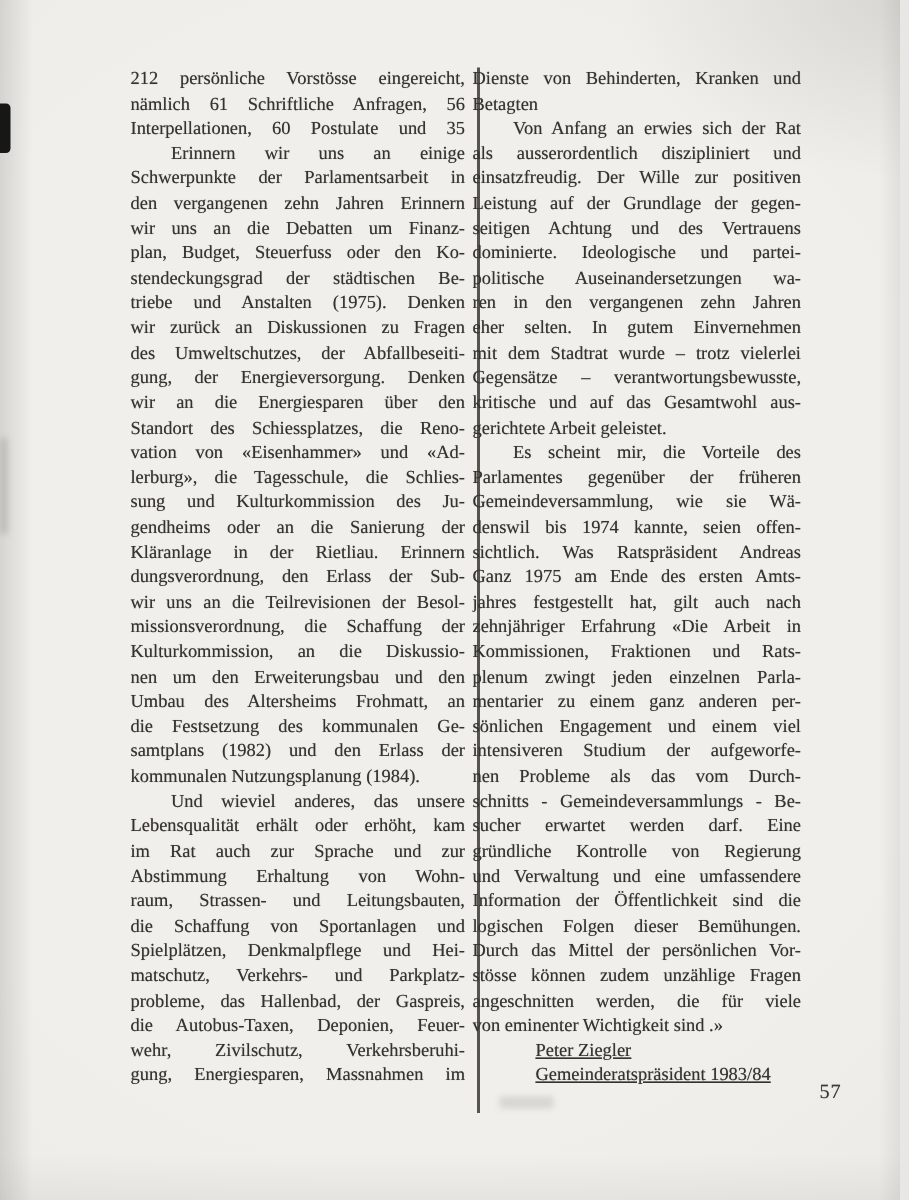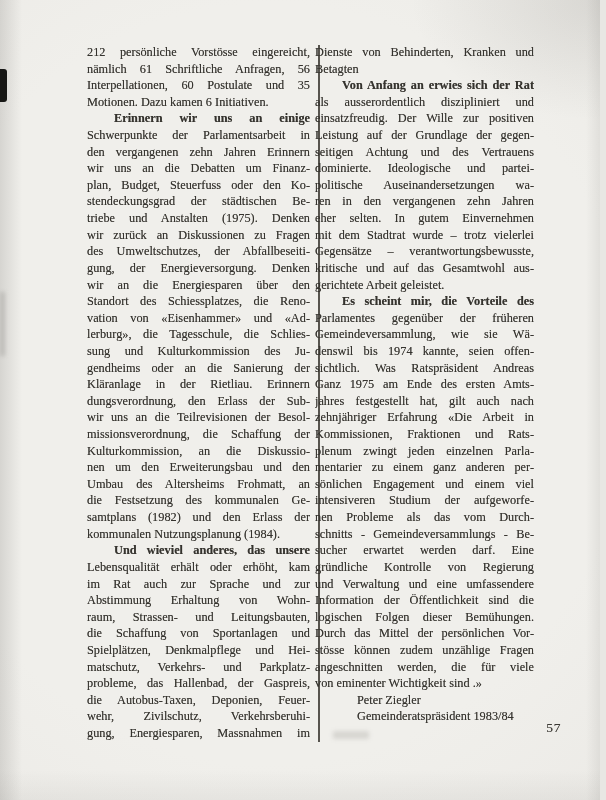--- a/index.html
+++ b/index.html
@@ -32,22 +32,22 @@
   }
   .col-left  { left: 87px;  width: 223px; }
   .col-right { left: 315px; width: 219px; }
   .line {
     text-align: justify;
     text-align-last: justify;
     max-height: 16.62px;
     overflow: hidden;
   }
   .line.nj   { text-align-last: left; }
-  .line.ind1 { padding-left: 27px; font-weight: bold; }
-  .line.ind2 { padding-left: 42px; }
+  .line.ind1 { padding-left: 27px; }
+  .line.ind2 { padding-left: 42px; text-decoration: underline; }
   .rule {
     position: absolute;
     left: 318px;
     top: 45px;
     width: 1.5px;
     height: 697px;
     background: #57544e;
     filter: blur(0.2px);
   }
   .pagenum {
@@ -87,21 +87,20 @@
 
 <div class="page">
   <div class="artifact blob"></div>
   <div class="artifact streak"></div>
   <div class="artifact smudge"></div>
 
   <div class="col col-left">
       <div class="line">212 persönliche Vorstösse eingereicht,</div>
       <div class="line">nämlich 61 Schriftliche Anfragen, 56</div>
       <div class="line">Interpellationen, 60 Postulate und 35</div>
-      <div class="line nj">Motionen. Dazu kamen 6 Initiativen.</div>
       <div class="line ind1">Erinnern wir uns an einige</div>
       <div class="line">Schwerpunkte der Parlamentsarbeit in</div>
       <div class="line">den vergangenen zehn Jahren Erinnern</div>
       <div class="line">wir uns an die Debatten um Finanz-</div>
       <div class="line">plan, Budget, Steuerfuss oder den Ko-</div>
       <div class="line">stendeckungsgrad der städtischen Be-</div>
       <div class="line">triebe und Anstalten (1975). Denken</div>
       <div class="line">wir zurück an Diskussionen zu Fragen</div>
       <div class="line">des Umweltschutzes, der Abfallbeseiti-</div>
       <div class="line">gung, der Energieversorgung. Denken</div>

